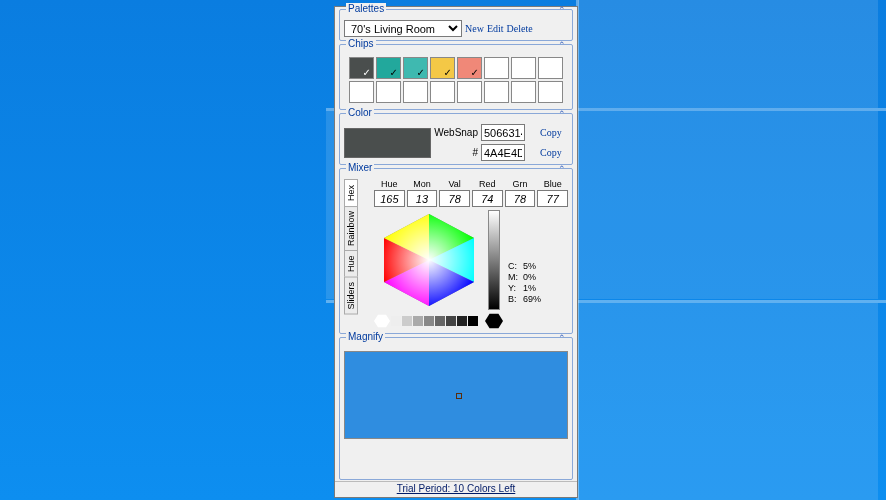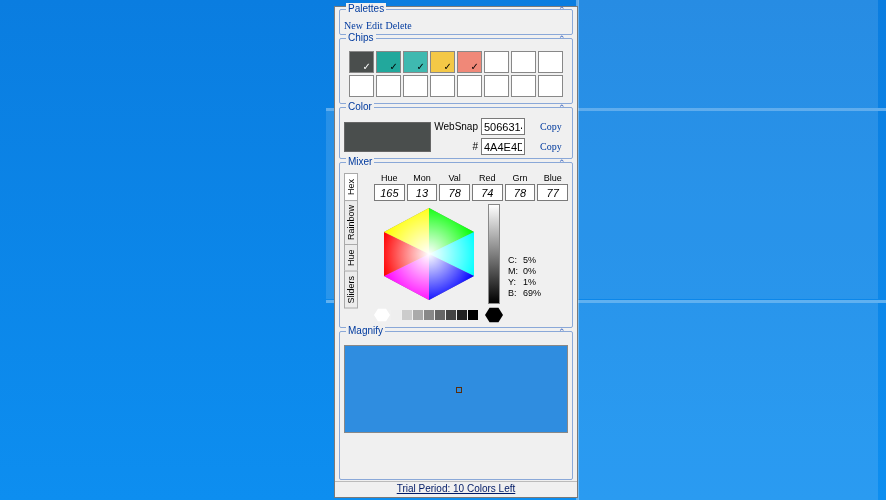--- a/index.html
+++ b/index.html
@@ -96,20 +96,23 @@
   <div class="beam" style="left:252px; top:303px; width:300px; height:200px;"></div>
 </div>
 
 <div class="app">
 
 
   <div class="section">
     <span class="legend">Palettes</span>
     <span class="collapse">⌃</span>
     <div class="row">
+      <select style="width:118px">
+        <option>70's Living Room</option>
+      </select>
       <span class="btnlink">New</span>
       <span class="btnlink">Edit</span>
       <span class="btnlink">Delete</span>
     </div>
   </div>
 
   <div class="section">
     <span class="legend">Chips</span>
     <span class="collapse">⌃</span>
     <div class="chipgrid" id="chipgrid">

